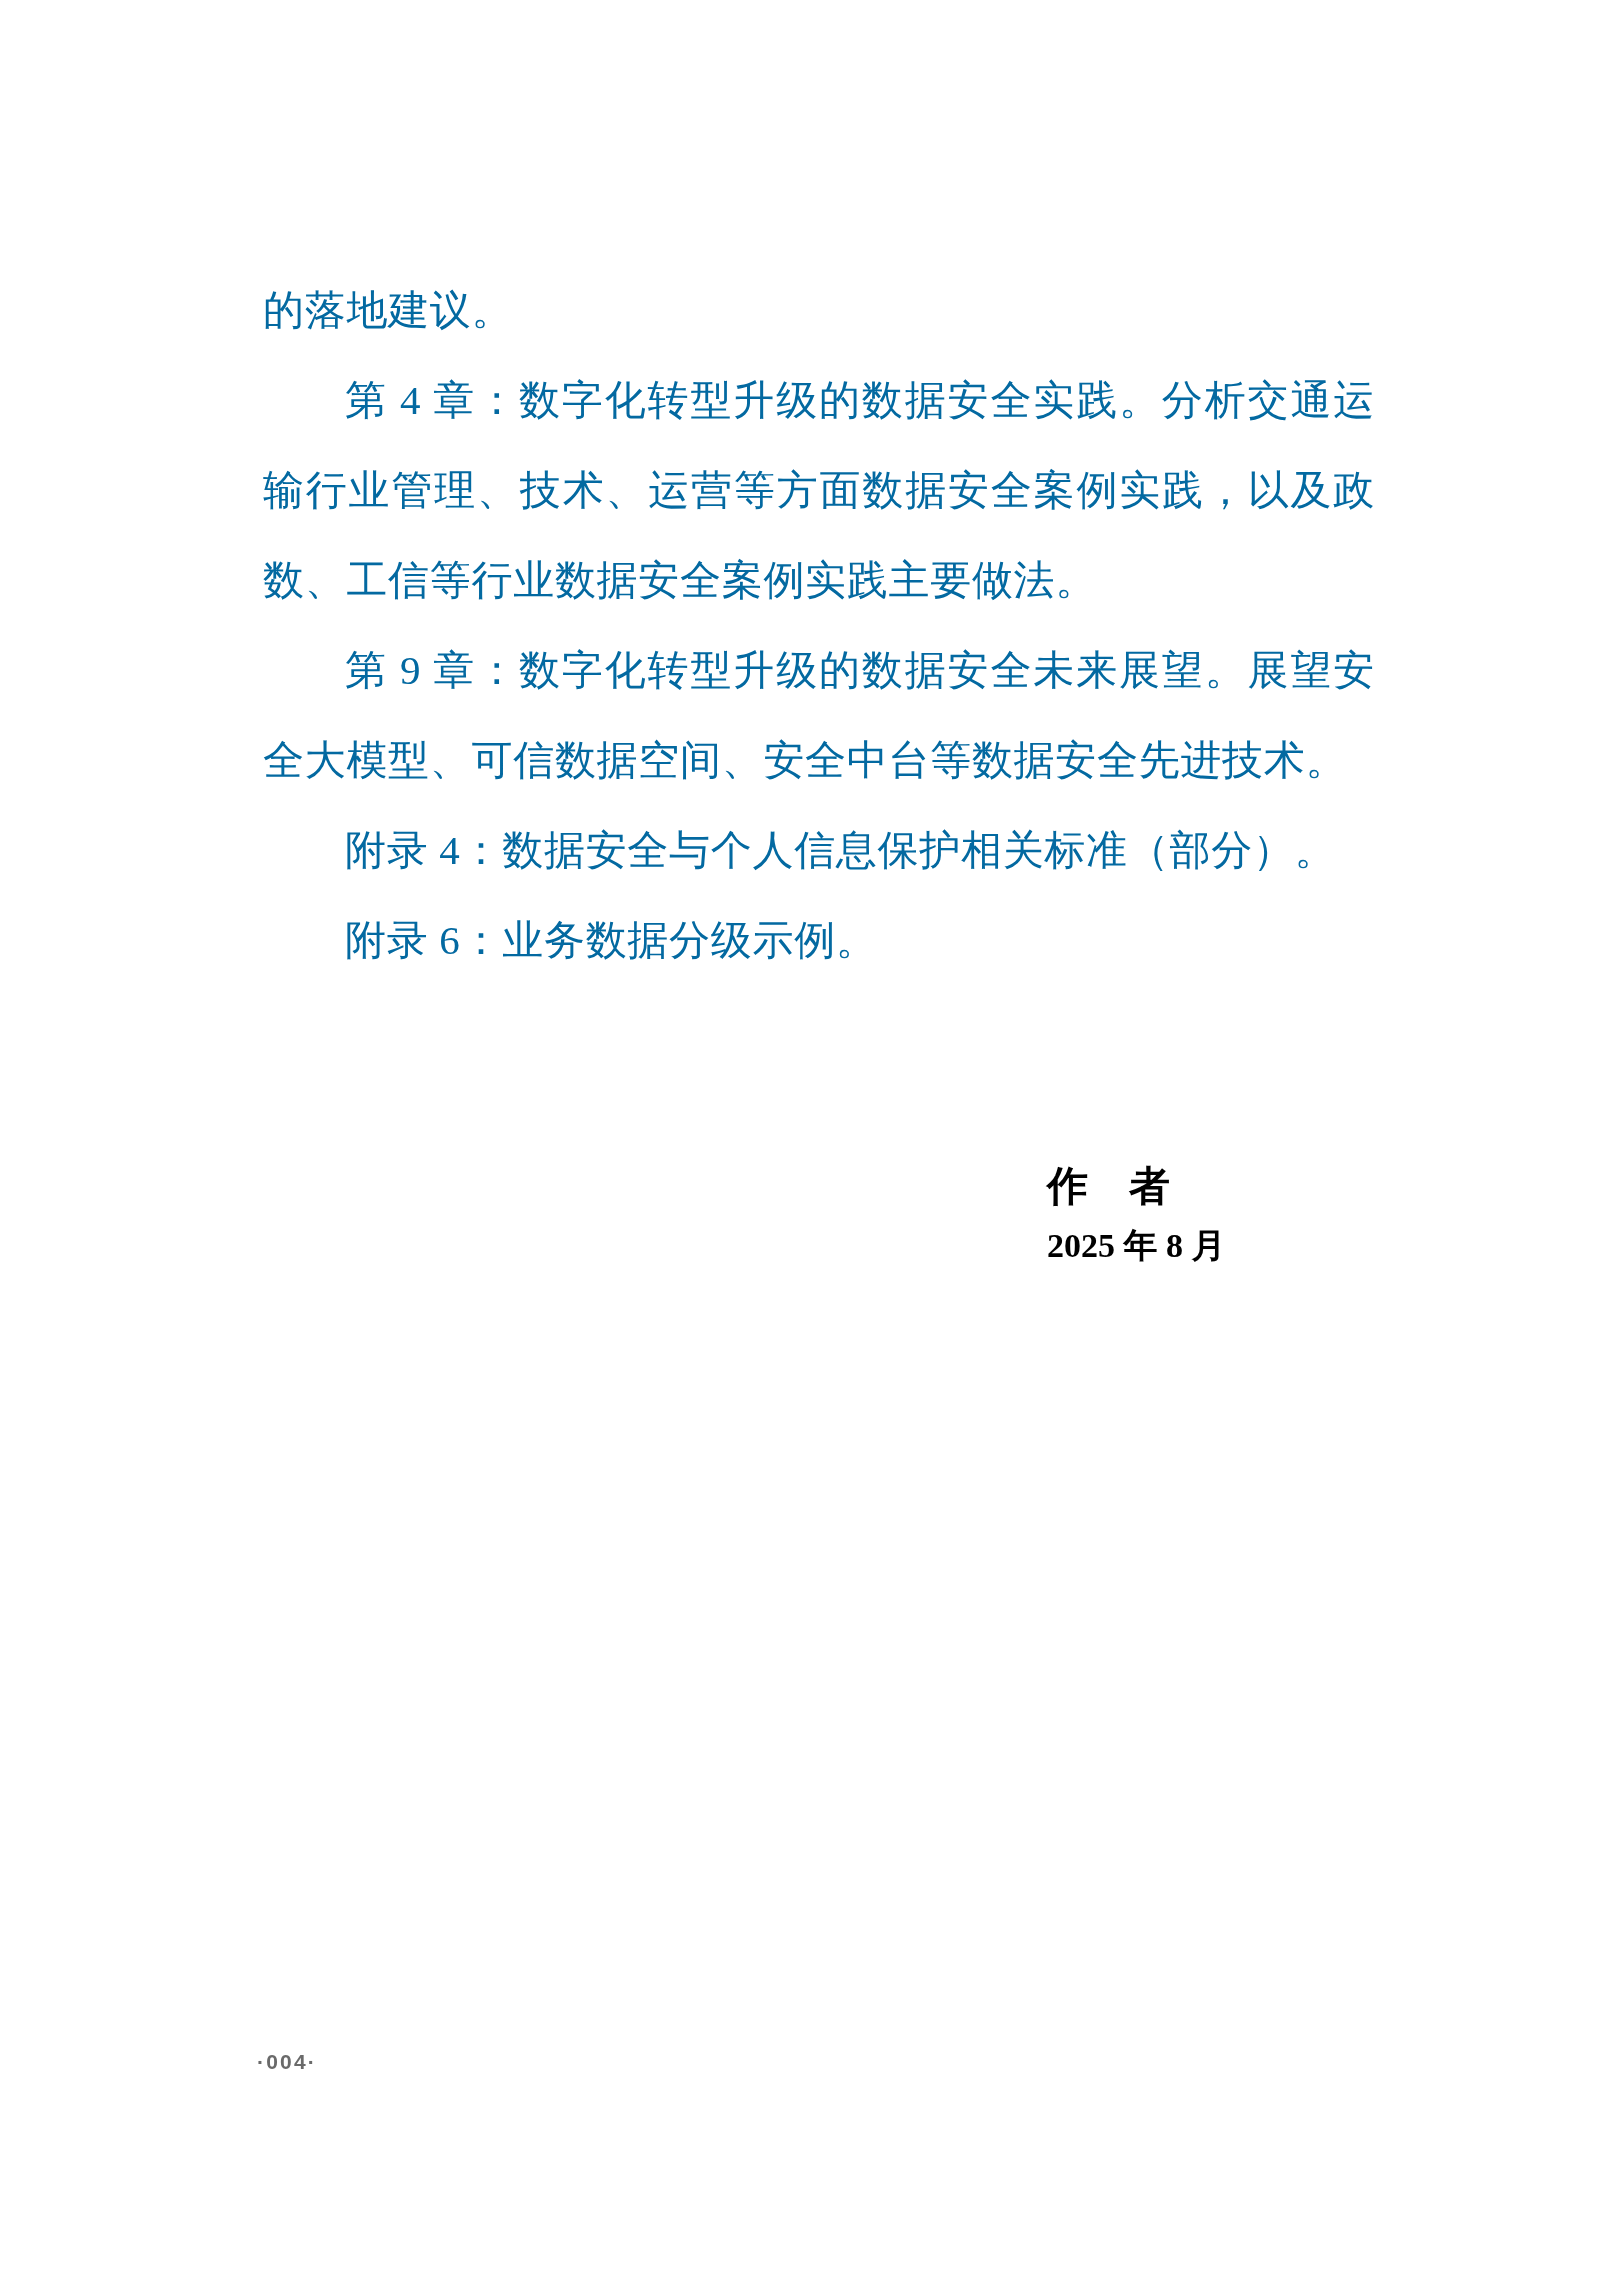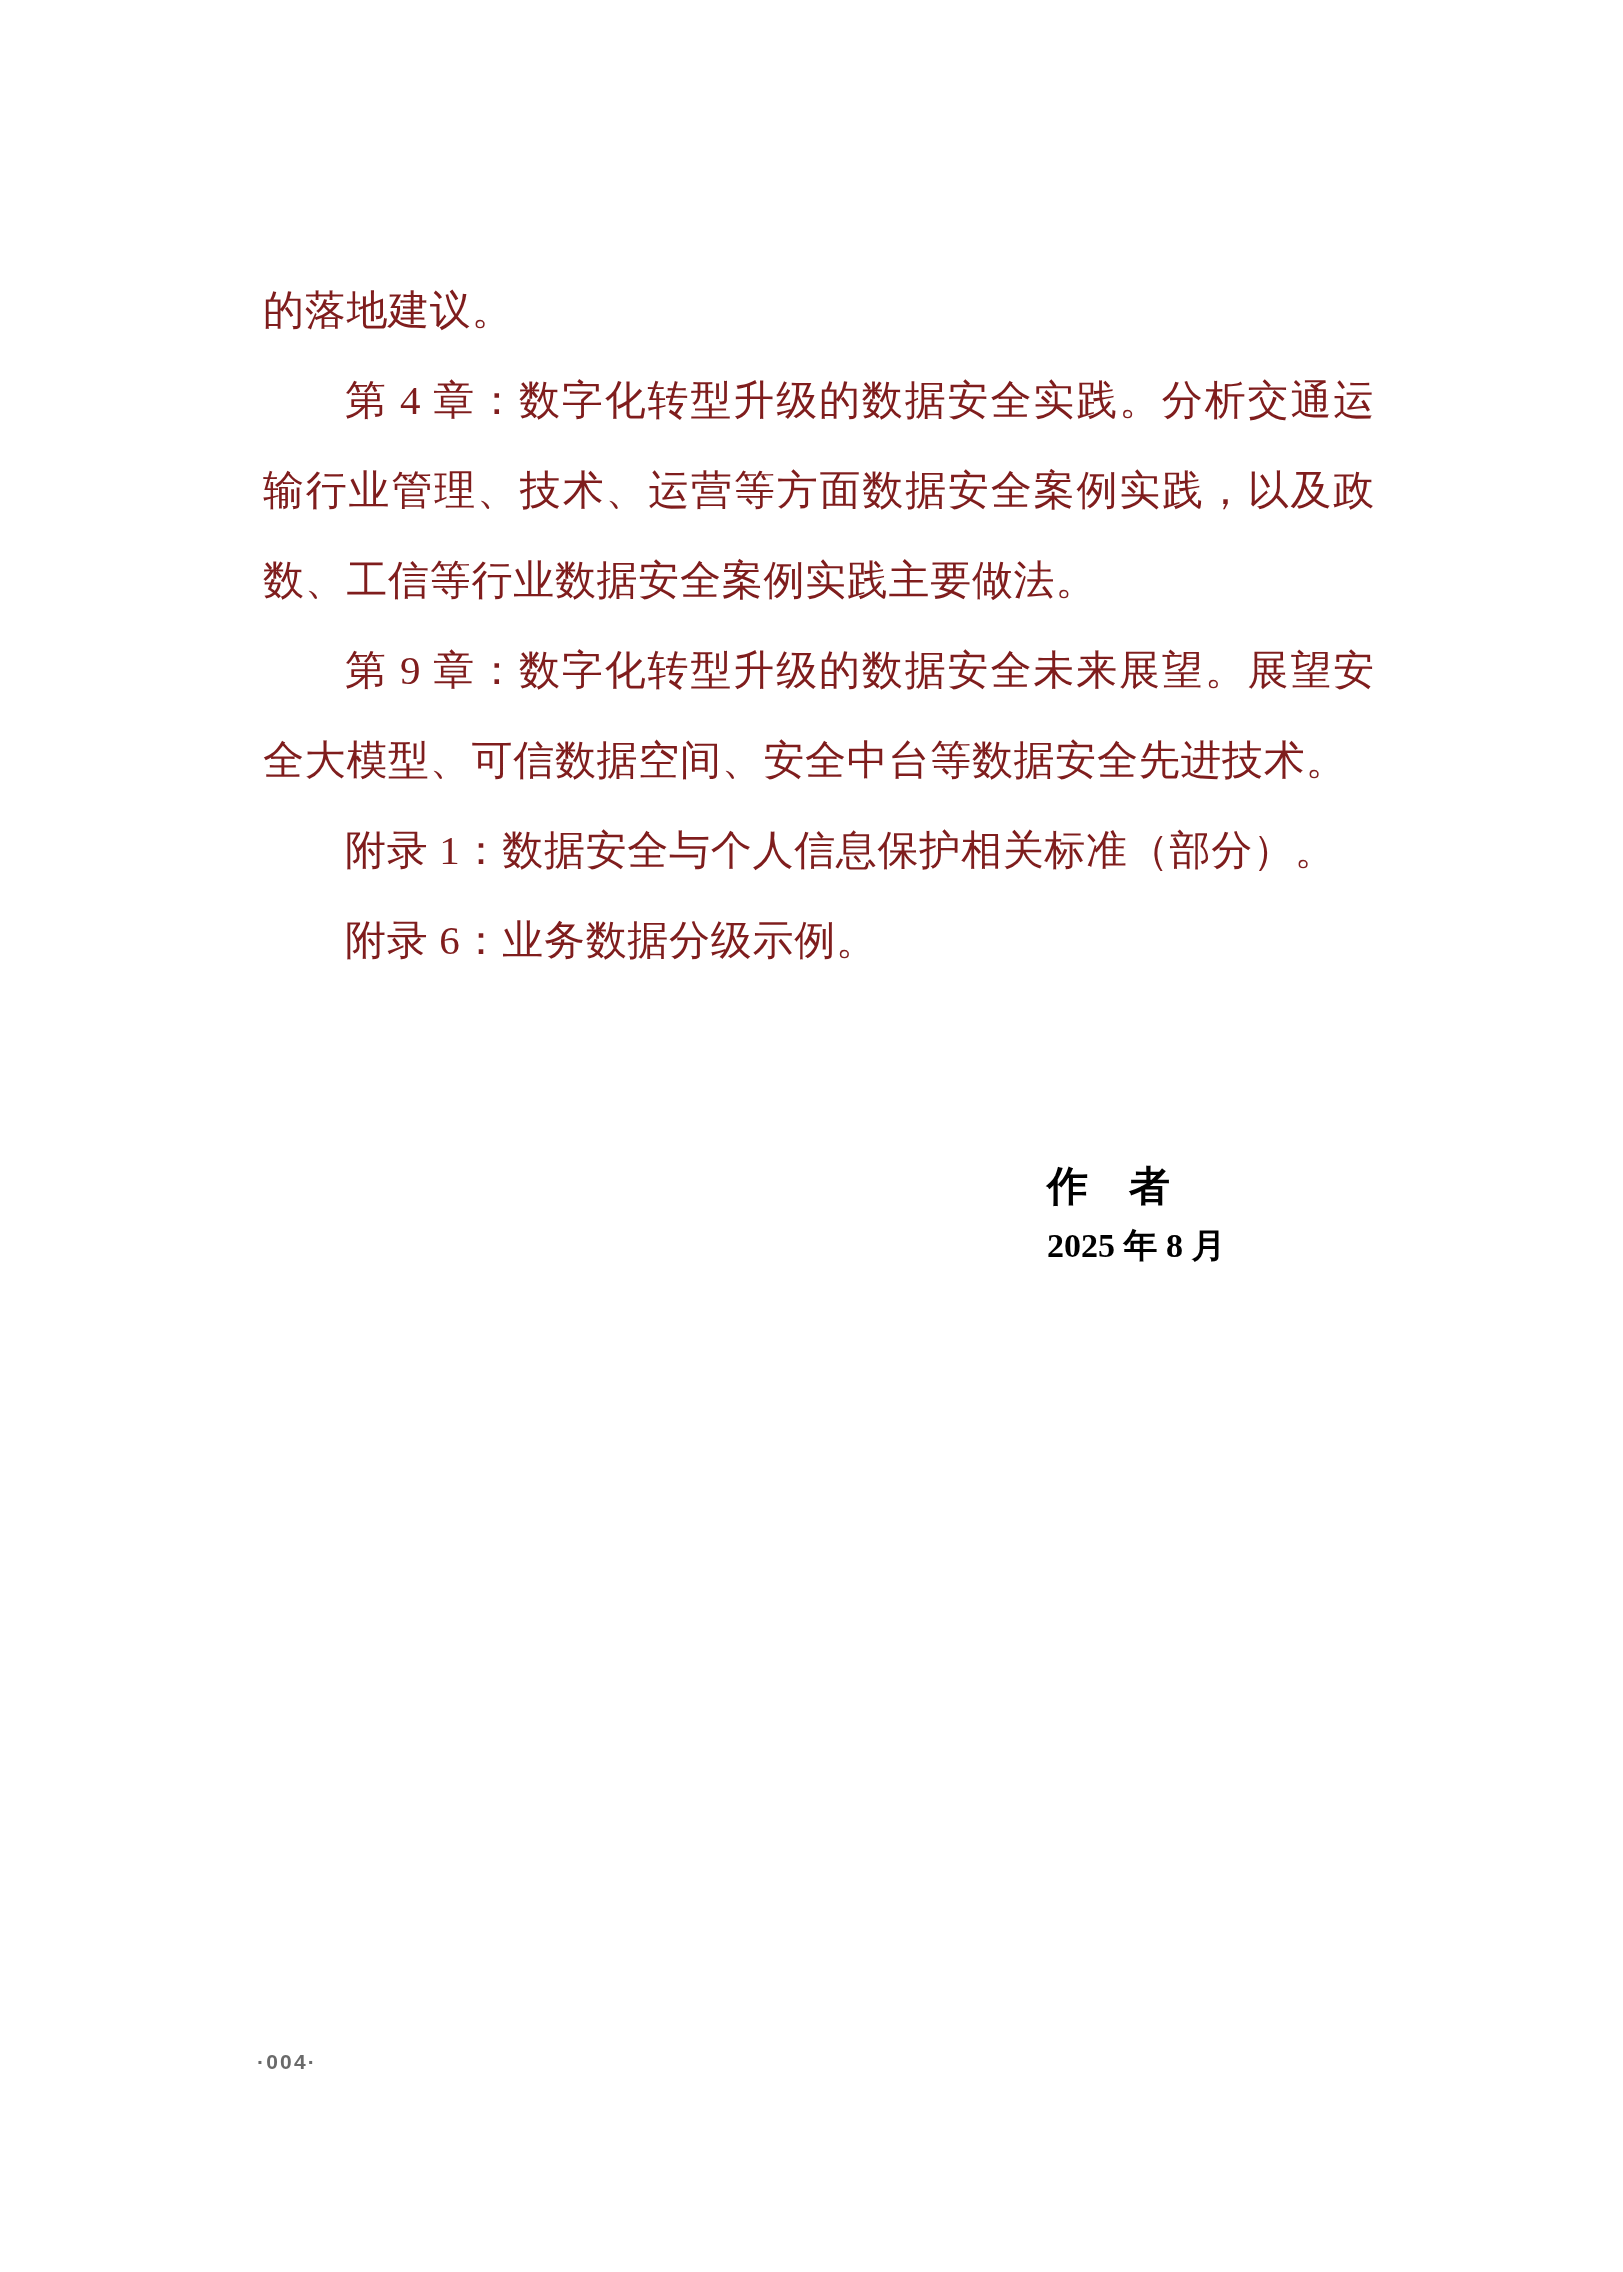--- a/index.html
+++ b/index.html
@@ -17,21 +17,21 @@
   .page {
     position: absolute;
     inset: 0;
     background: #ffffff;
   }
   .document-body {
     position: absolute;
     left: 263px;
     top: 265px;
     width: 1112px;
-    color: #7f1d1d;
+    color: #0369a1;
     font-size: 41px;
     line-height: 90px;
     text-align: justify;
     text-justify: inter-character;
     letter-spacing: 0.7px;
   }
   .document-body p {
     margin: 0;
     padding: 0;
   }
@@ -69,21 +69,21 @@
 </style>
 </head>
 <body>
 
 <div class="page">
 
   <div class="document-body">
     <p>的落地建议。</p>
     <p class="indent">第 4 章：数字化转型升级的数据安全实践。分析交通运输行业管理、技术、运营等方面数据安全案例实践，以及政数、工信等行业数据安全案例实践主要做法。</p>
     <p class="indent">第 9 章：数字化转型升级的数据安全未来展望。展望安全大模型、可信数据空间、安全中台等数据安全先进技术。</p>
-    <p class="indent">附录 1：数据安全与个人信息保护相关标准（部分）。</p>
+    <p class="indent">附录 4：数据安全与个人信息保护相关标准（部分）。</p>
     <p class="indent">附录 6：业务数据分级示例。</p>
   </div>
 
   <div class="signature">
     <div class="sig-author">作　者</div>
     <div class="sig-date">2025 年 8 月</div>
   </div>
 
   <div class="page-number">·004·</div>
 

